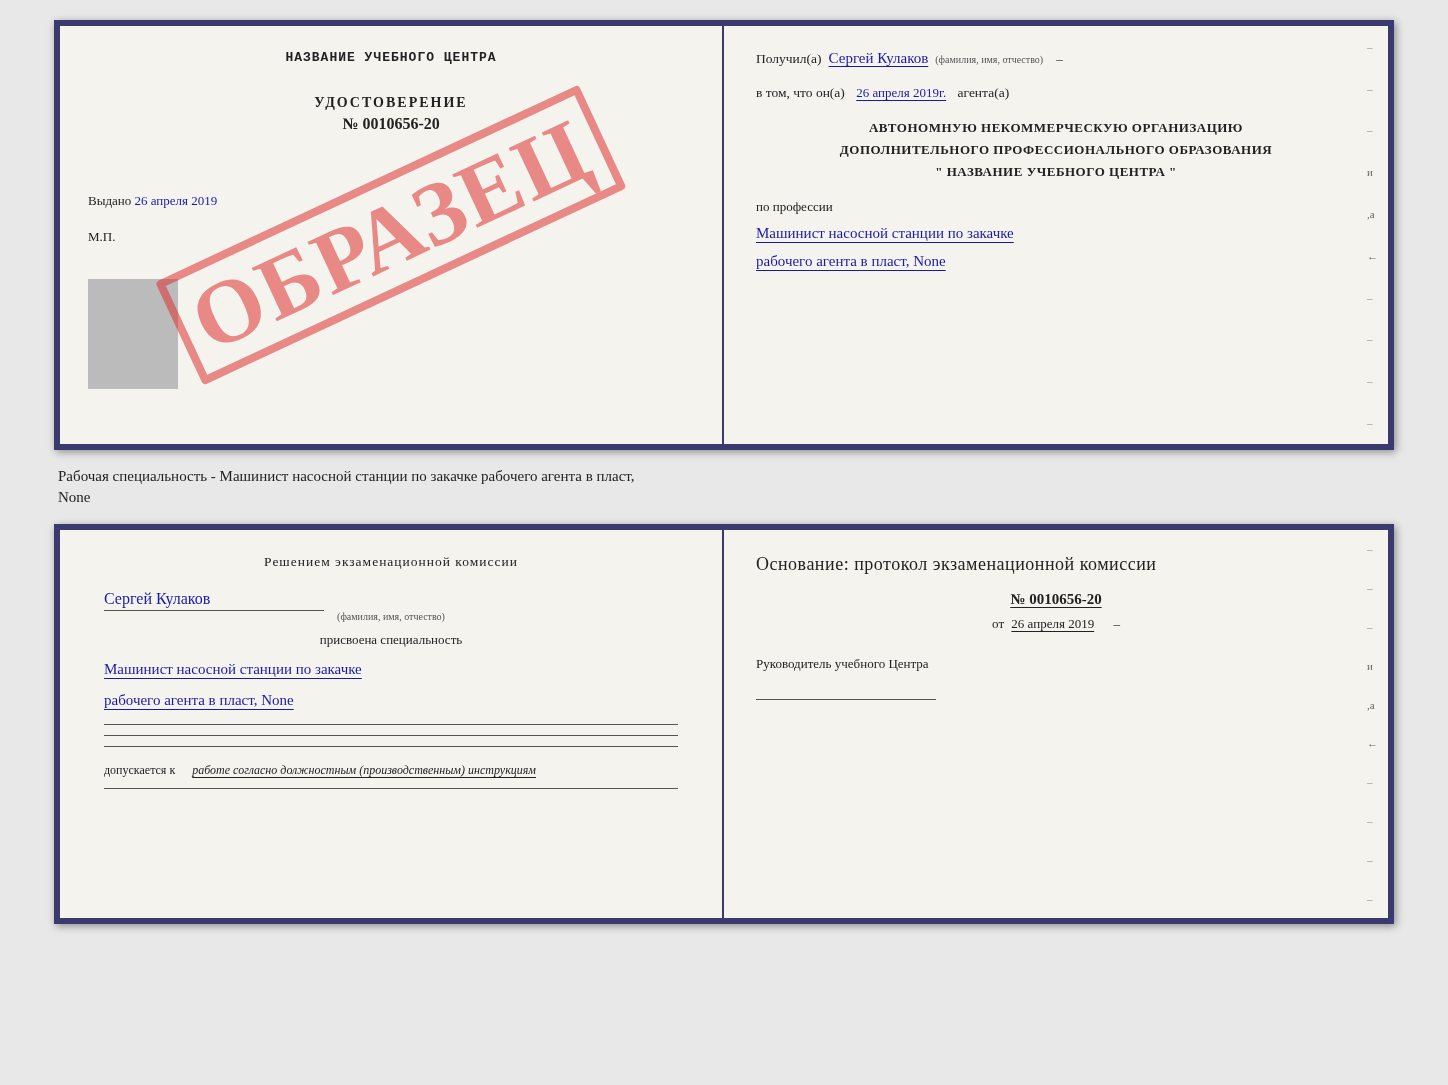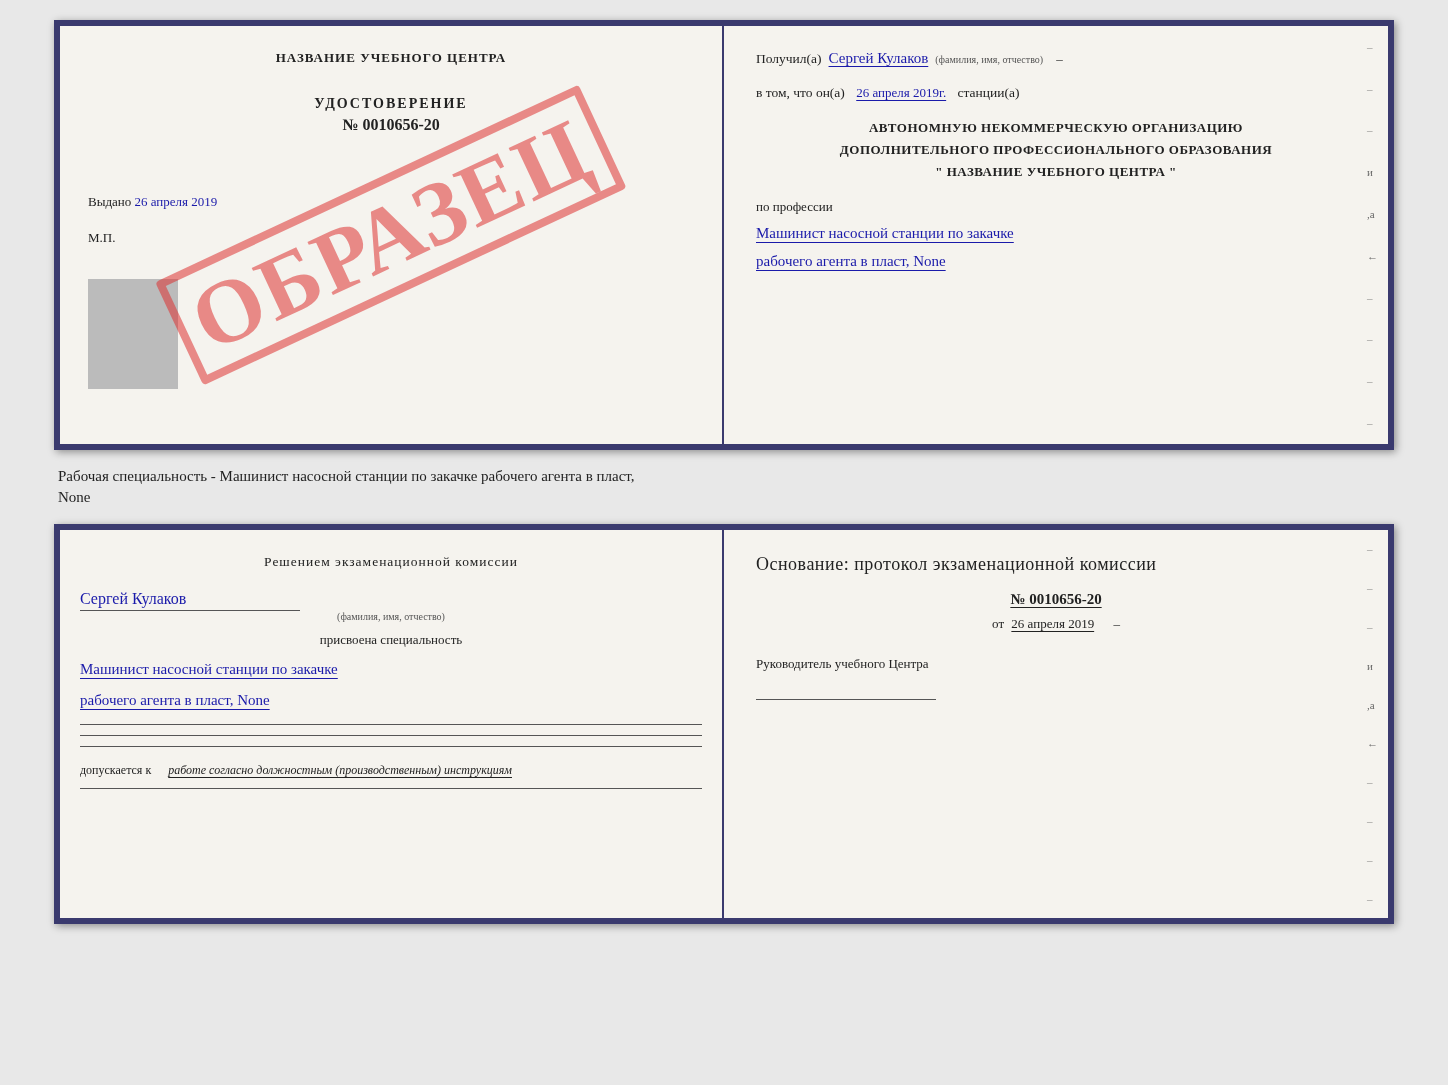--- a/index.html
+++ b/index.html
@@ -40,20 +40,21 @@
     }
 
     
     .school-name-top {
       text-align: center;
       font-size: 13px;
       font-weight: bold;
       letter-spacing: 1px;
       color: #222;
       margin-bottom: 12px;
+      font-family: Liberation Mono, monospace;
     }
 
     .udostoverenie-label {
       text-align: center;
       font-size: 14px;
       font-weight: bold;
       letter-spacing: 2px;
       margin-top: 30px;
       color: #222;
     }
@@ -198,21 +199,21 @@
       width: 1340px;
       background: #f5f3ee;
       border: 6px solid #3a3a6e;
       box-shadow: 2px 2px 8px rgba(0,0,0,0.4);
       min-height: 400px;
     }
 
     .doc-bottom-left {
       width: 50%;
       border-right: 2px solid #3a3a6e;
-      padding: 24px 20px;
+      padding: 24px 44px;
       position: relative;
     }
 
     .doc-bottom-right {
       width: 50%;
       padding: 24px 32px;
       position: relative;
     }
 
     .resolution-text {
@@ -351,21 +352,21 @@
     <div class="received-line">
       <span style="font-size:13.5px;">Получил(а)</span>
       <span class="handwritten">Сергей Кулаков</span>
       <span style="font-size:10px;color:#555;">(фамилия, имя, отчество)</span>
       <span style="font-size:13px;color:#222;margin-left:6px;">–</span>
     </div>
 
     <div class="date-line">
       <span>в том, что он(а)</span>
       <span class="date-handwritten" style="margin:0 8px;">26 апреля 2019г.</span>
-      <span class="okonchil-text">станции(а)</span>
+      <span class="okonchil-text">агента(а)</span>
     </div>
 
     <div class="org-block">
       <div>АВТОНОМНУЮ НЕКОММЕРЧЕСКУЮ ОРГАНИЗАЦИЮ</div>
       <div>ДОПОЛНИТЕЛЬНОГО ПРОФЕССИОНАЛЬНОГО ОБРАЗОВАНИЯ</div>
       <div>" НАЗВАНИЕ УЧЕБНОГО ЦЕНТРА "</div>
     </div>
 
     <div class="profession-label">по профессии</div>
     <span class="profession-handwritten">Машинист насосной станции по закачке</span>

